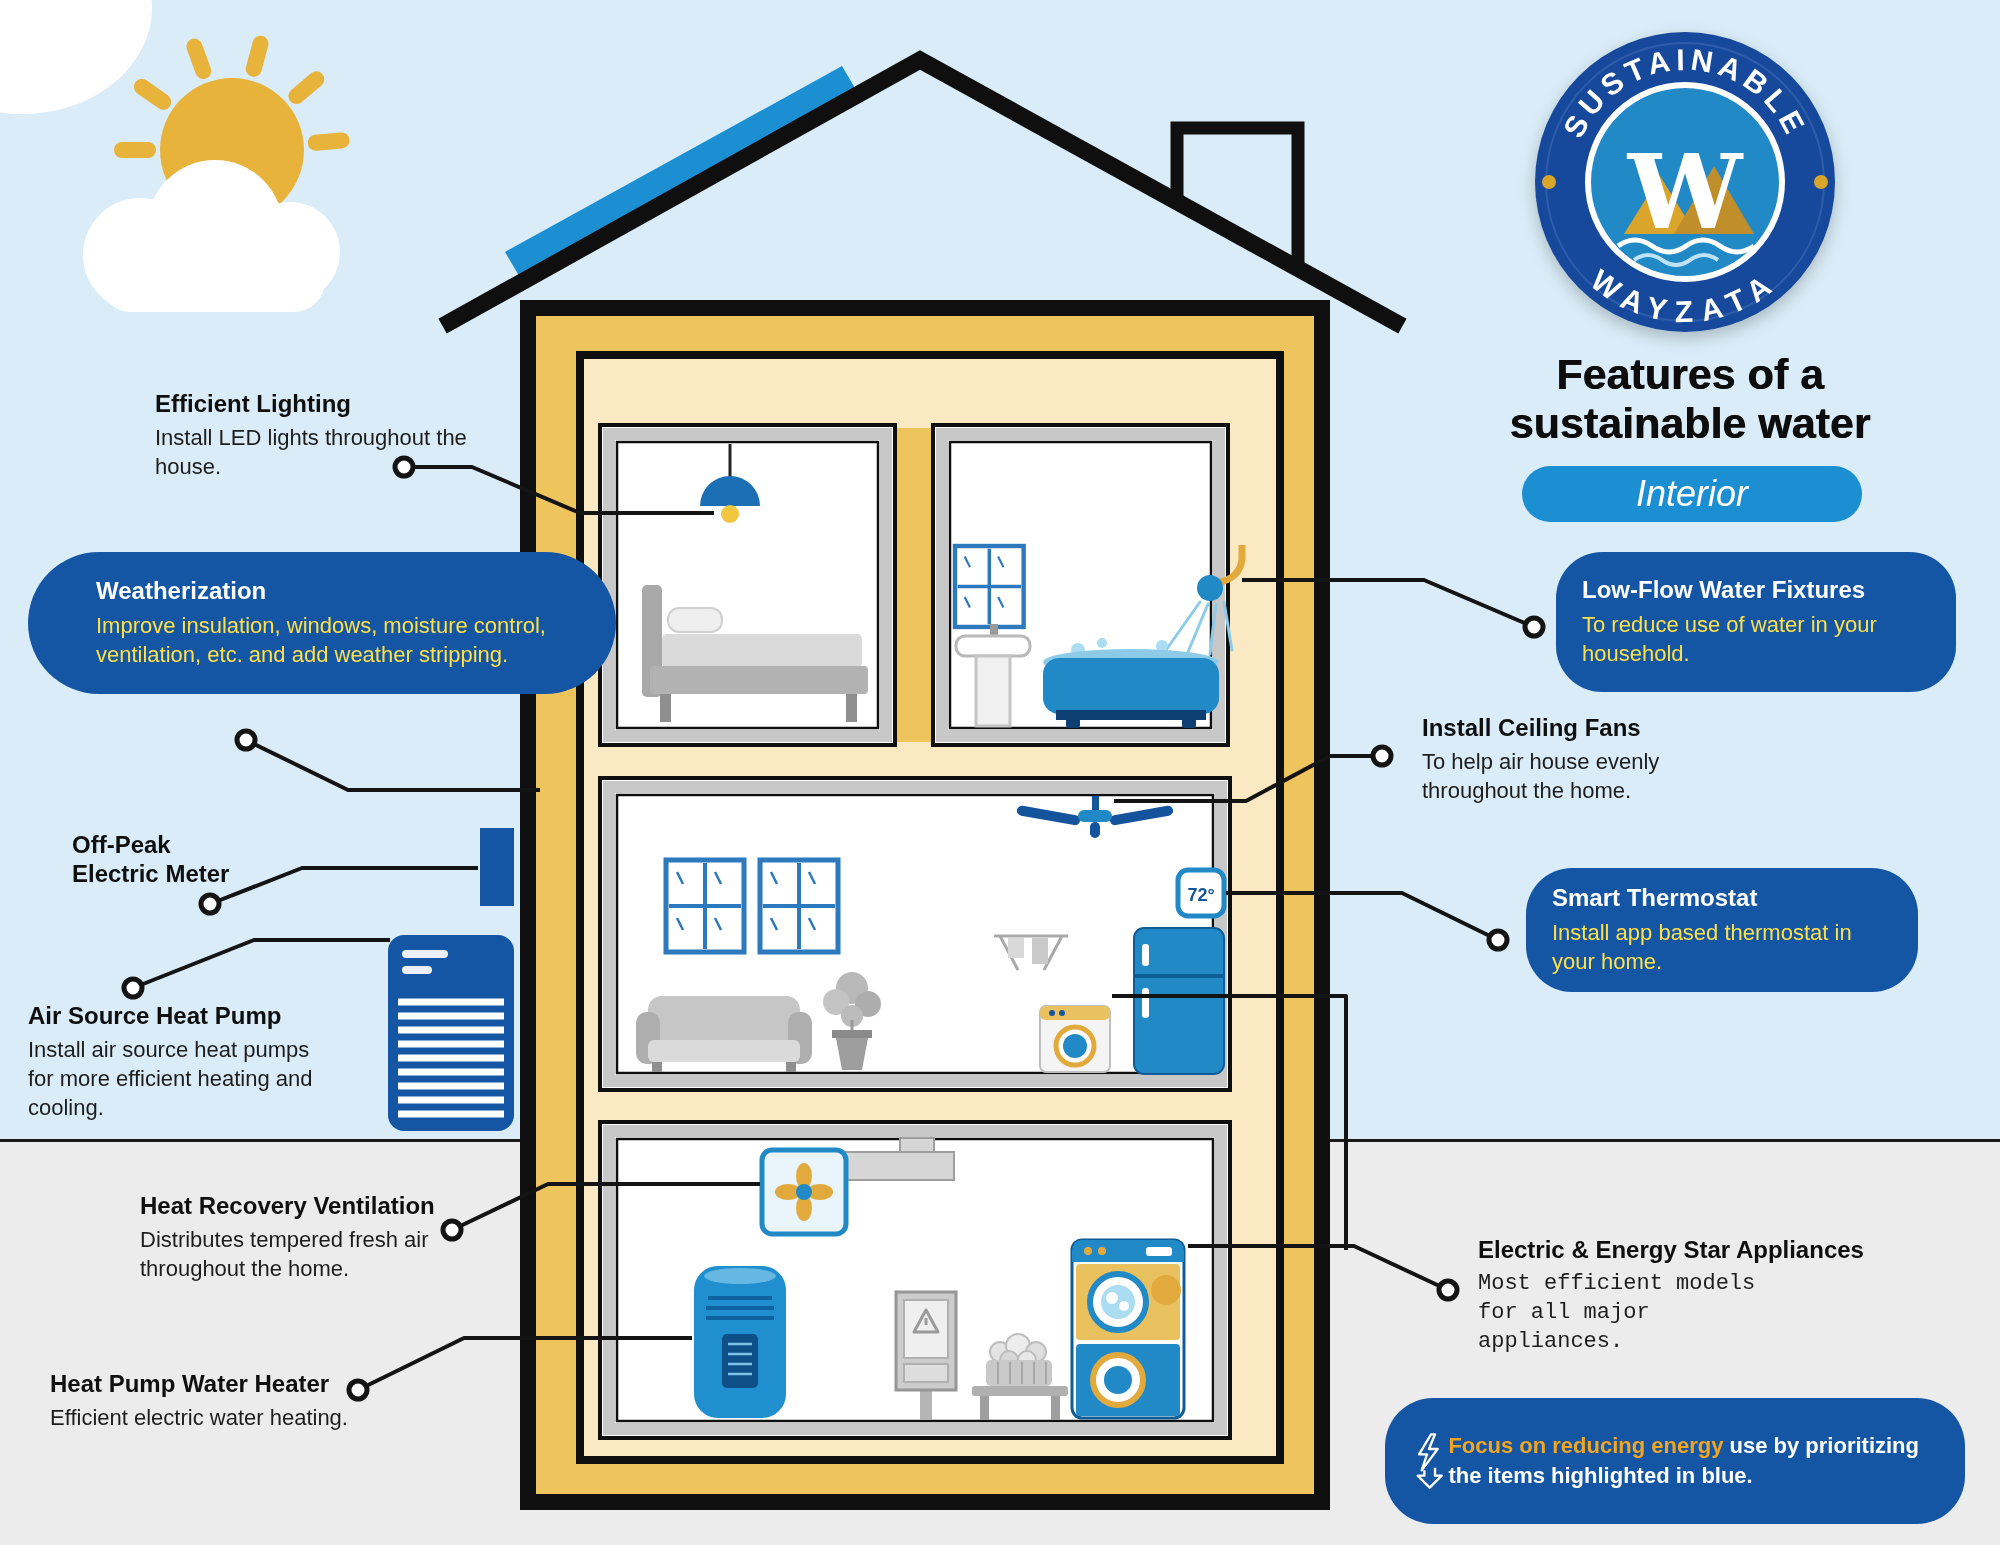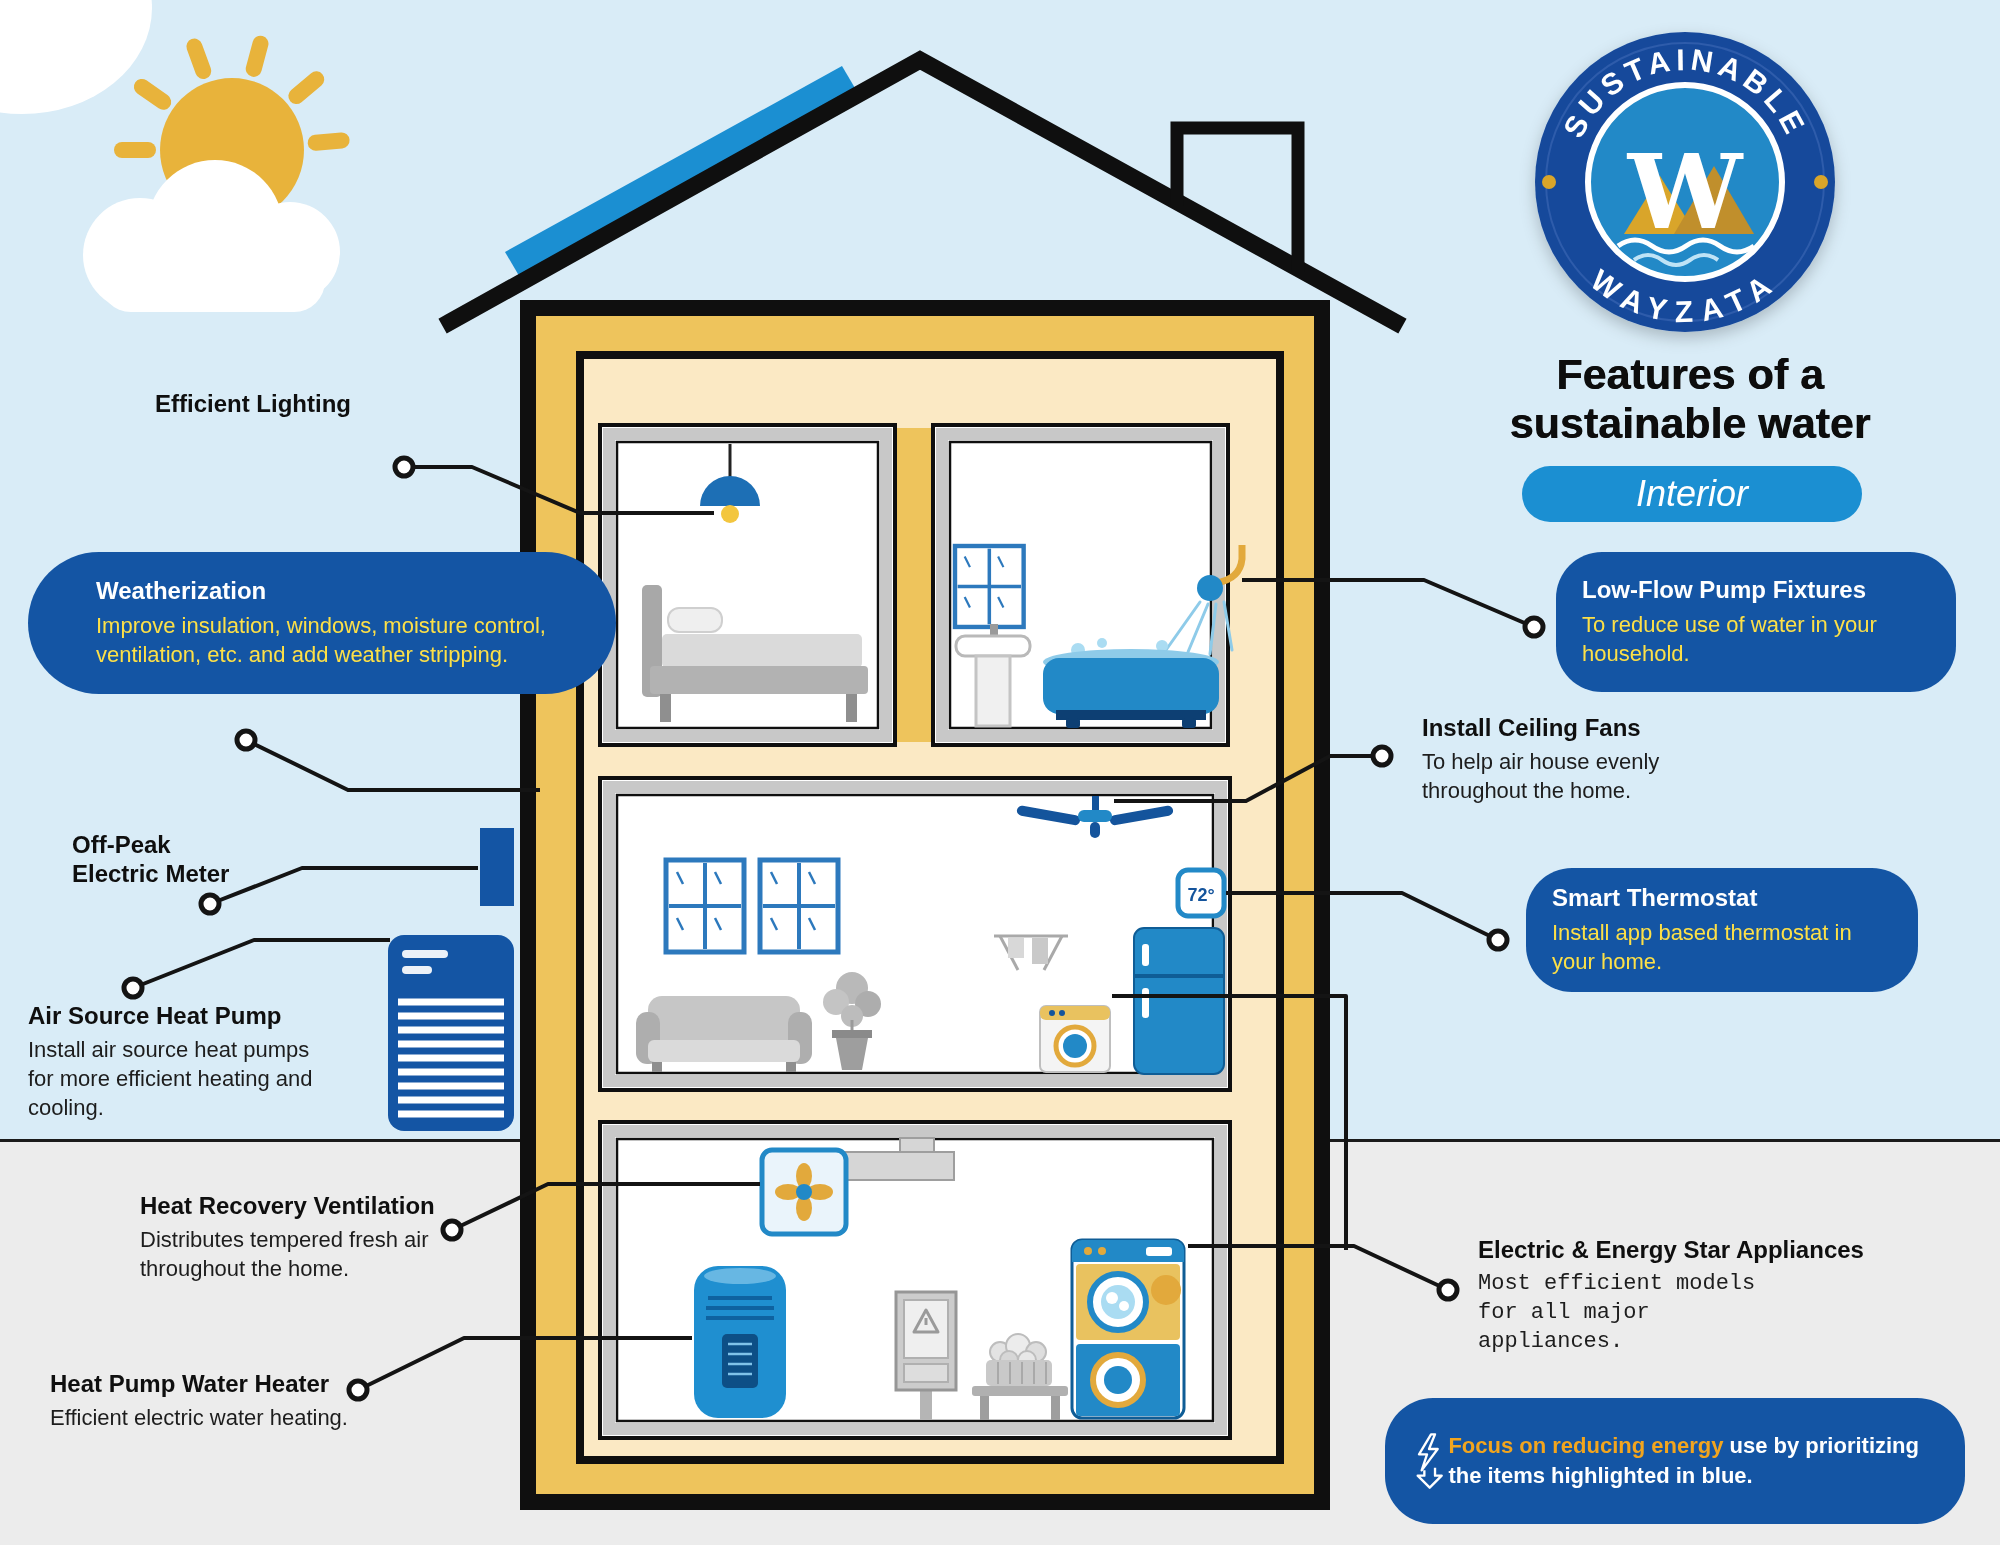--- a/index.html
+++ b/index.html
@@ -361,20 +361,21 @@
   <div id="brand-title">
     <div>Features of a</div>
     <div>sustainable water</div>
   </div>
   <div id="interior-badge">
     <span>Interior</span>
   </div>
 
   <div id="co-lighting" class="callout">
     <h3>Efficient Lighting</h3>
+    <p>Install LED lights throughout the house.</p>
   </div>
   <div id="co-weatherization" class="pill">
     <h3>Weatherization</h3>
     <p>Improve insulation, windows, moisture control, ventilation, etc. and add weather stripping.</p>
   </div>
   <div id="co-offpeak" class="callout wrap">
     <h3>Off-Peak Electric Meter</h3>
   </div>
   <div id="co-airsource" class="callout">
     <h3>Air Source Heat Pump</h3>
@@ -383,21 +384,21 @@
   <div id="co-hrv" class="callout">
     <h3>Heat Recovery Ventilation</h3>
     <p>Distributes tempered fresh air throughout the home.</p>
   </div>
   <div id="co-waterheater" class="callout">
     <h3>Heat Pump Water Heater</h3>
     <p>Efficient electric water heating.</p>
   </div>
 
   <div id="co-lowflow" class="pill">
-    <h3>Low-Flow Pump Fixtures</h3>
+    <h3>Low-Flow Water Fixtures</h3>
     <p>To reduce use of water in your household.</p>
   </div>
   <div id="co-fans" class="callout">
     <h3>Install Ceiling Fans</h3>
     <p>To help air house evenly throughout the home.</p>
   </div>
   <div id="co-smartthermo" class="pill">
     <h3>Smart Thermostat</h3>
     <p>Install app based thermostat in your home.</p>
   </div>

